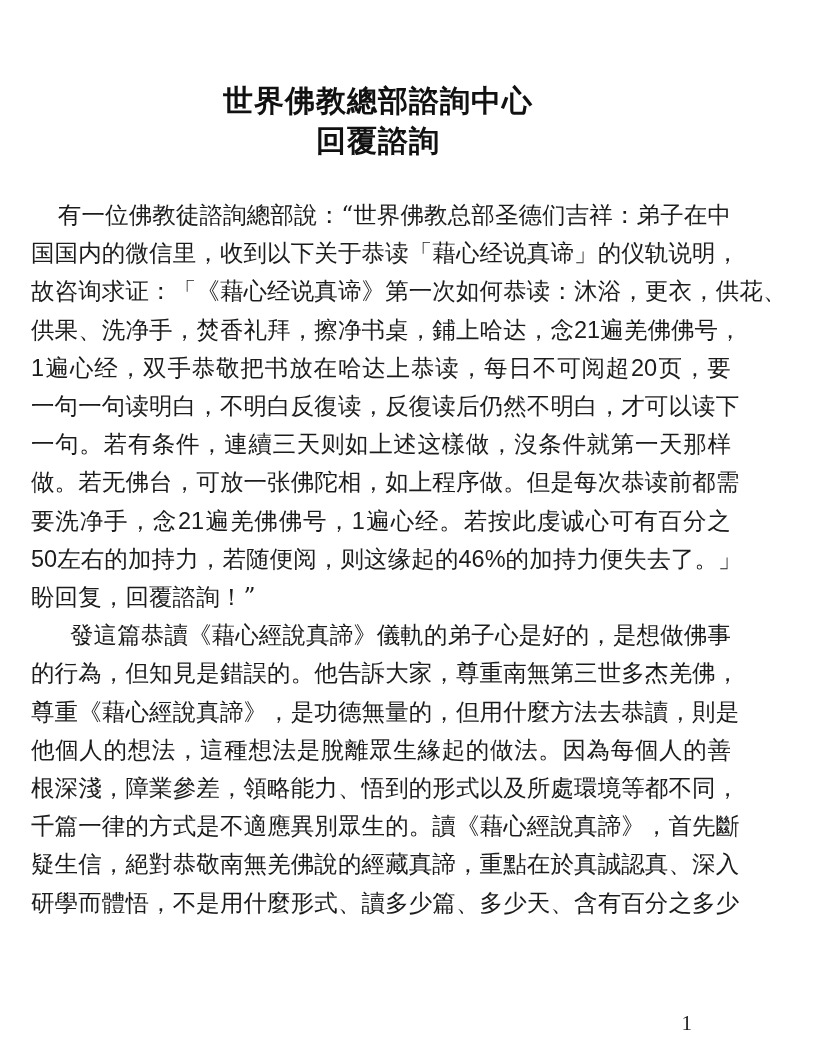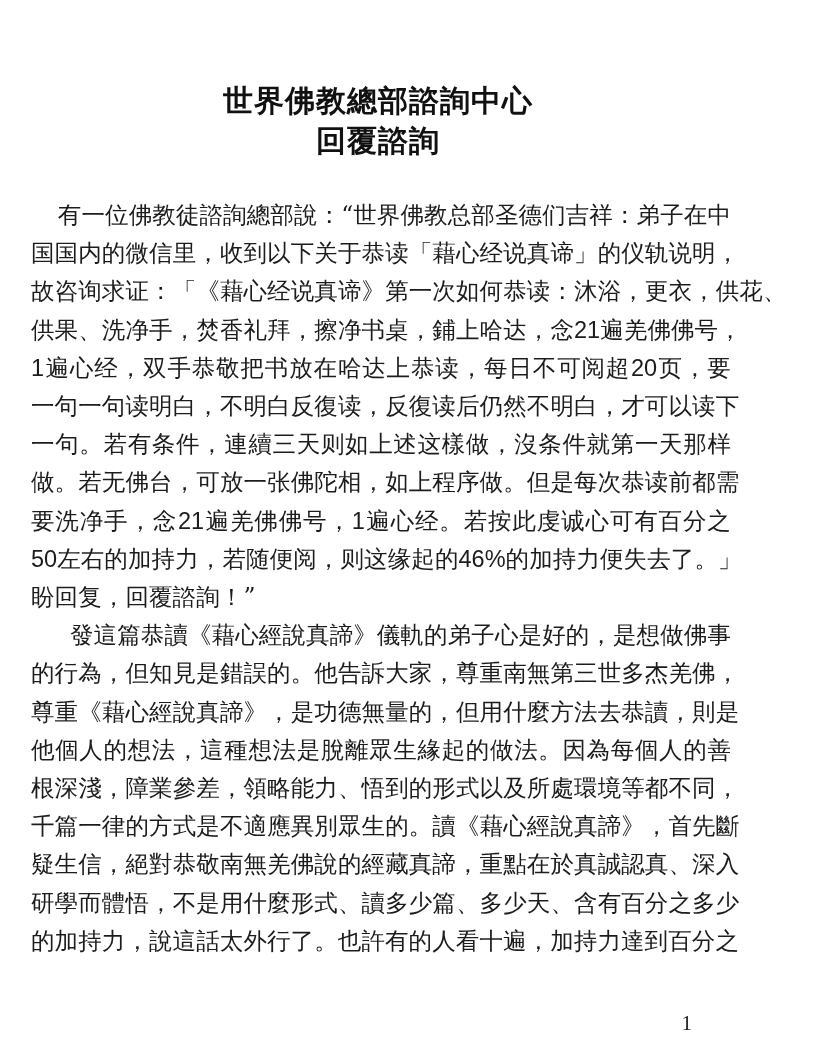--- a/index.html
+++ b/index.html
@@ -693,19 +693,18 @@
           <span>天</span>
           <span>、</span>
           <span>含</span>
           <span>有</span>
           <span>百</span>
           <span>分</span>
           <span>之</span>
           <span>多</span>
           <span>少</span>
         </span>
-        <span class="line">的加持力，說這話太外行了。也許有的人看十遍，加持力達到百分之</span>
       </p>
   </div>
 
   <div class="page-number">1</div>
 
 </div>
 
 </body></html>

